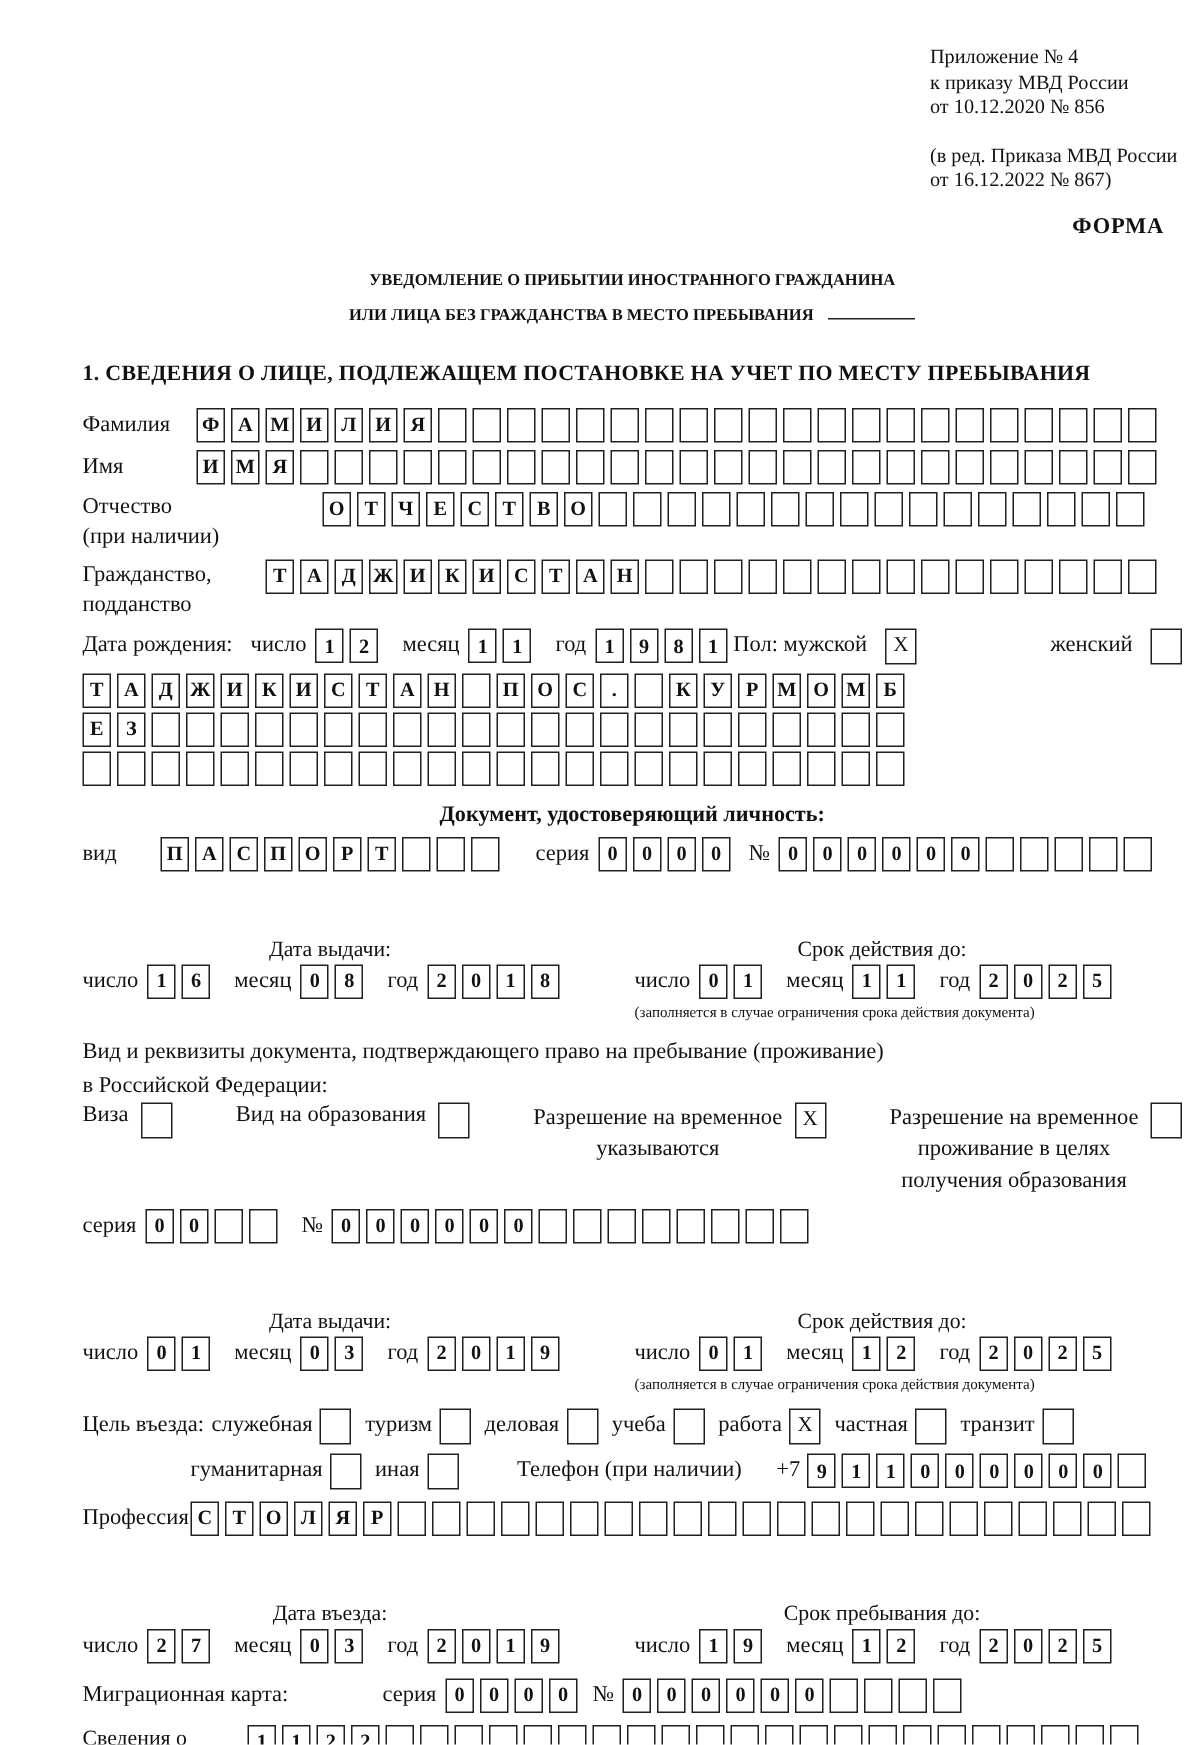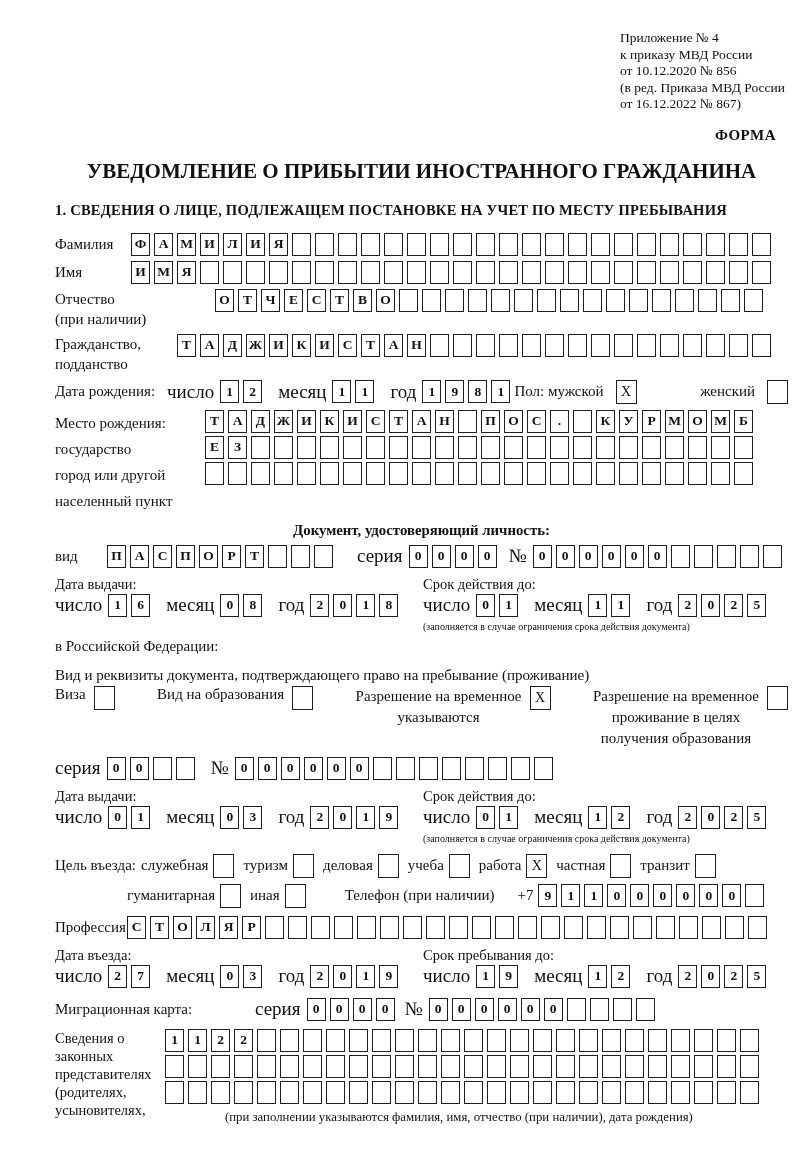--- a/index.html
+++ b/index.html
@@ -2,25 +2,25 @@
 <html><head>
 <meta charset="utf-8">
 <style>
   html,body{margin:0;padding:0;background:#fff;}
   body{width:800px;height:1163px;overflow:hidden;
        font-family:"Liberation Serif","DejaVu Serif",serif;color:#111;}
   .page{box-sizing:border-box;width:800px;height:1163px;padding:30px 12px 10px 55px;}
 
   
   .ref{margin-left:565px;font-size:13.5px;line-height:16.5px;}
-  .ref .gap-top{margin-top:0;}
+  .ref .gap-top{margin-top:16px;}
   .forma{ text-align:right; font-weight:bold; font-size:15px; margin:14px 12px 0 0; letter-spacing:.5px;}
 
   
-  .title{text-align:center;font-weight:bold;font-size:21px;line-height:22px;margin-top:16px;}
+  .title{text-align:center;font-weight:bold;font-size:11px;line-height:22px;margin-top:16px;}
   .blank{display:inline-block;width:58px;border-bottom:1.6px solid #222;height:14px;margin-left:10px;}
   .sec1{font-weight:bold;font-size:14.6px;margin-top:20px;letter-spacing:.2px;}
 
   
   .frow{display:flex;align-items:center;margin-top:5px;}
   .frow-top{display:flex;align-items:flex-start;margin-top:5px;}
   .lab{flex:none;font-size:15px;white-space:nowrap;}
   .stack{flex:none;font-size:15px;line-height:20px;}
   .box-row{display:inline-flex;flex:none;}
   .box{box-sizing:border-box;flex:none;width:19px;height:23px;border:1.5px solid #1f1f1f;
@@ -37,23 +37,23 @@
   .w-place{width:150px;line-height:26px;}
   .w-repr{width:110px;line-height:18px;font-size:14.5px;}
 
   
   .doc-head{text-align:center;font-weight:bold;font-size:14.8px;margin-top:8px;}
 
   
   .dates-wrap{display:flex;margin-top:8px;}
   .dcol-l{width:368px;flex:none;}
   .dcol-r{flex:1;}
-  .dhead{font-size:14.5px;line-height:16px;width:330px;}
+  .dhead{text-align:center;font-size:14.5px;line-height:16px;width:330px;margin-top:36px;}
   .dline{display:flex;align-items:center;margin-top:2px;}
-  .dlab{flex:none;font-size:19px;margin-right:6px;white-space:nowrap;}
+  .dlab{flex:none;font-size:15px;margin-right:6px;white-space:nowrap;}
   .dgap{margin-right:12px;}
   .note{font-size:10px;line-height:15px;margin-top:2px;white-space:nowrap;}
 
   .plain{font-size:15px;line-height:21px;margin-top:6px;}
 
   
   .opts{display:flex;align-items:flex-start;justify-content:space-between;margin-top:0;}
   .opt{display:flex;align-items:flex-start;}
   .opt .lab{margin-right:8px;}
   .opt-text{text-align:center;font-size:15px;line-height:21px;margin-right:8px;}
@@ -79,20 +79,21 @@
     <div>к приказу МВД России</div>
     <div>от 10.12.2020 № 856</div>
     <div class="gap-top">(в ред. Приказа МВД России</div>
     <div>от 16.12.2022 № 867)</div>
   </div>
 
   <div class="forma">ФОРМА</div>
 
   <div class="title">
     <div>УВЕДОМЛЕНИЕ О ПРИБЫТИИ ИНОСТРАННОГО ГРАЖДАНИНА</div>
+    <div><span>ИЛИ ЛИЦА БЕЗ ГРАЖДАНСТВА В МЕСТО ПРЕБЫВАНИЯ</span><span class="blank"></span></div>
   </div>
 
   <div class="sec1">1. СВЕДЕНИЯ О ЛИЦЕ, ПОДЛЕЖАЩЕМ ПОСТАНОВКЕ НА УЧЕТ ПО МЕСТУ ПРЕБЫВАНИЯ</div>
 
   <div class="frow mt14">
     <span class="lab w-fam">Фамилия</span>
     <span class="box-row">
         <span class="box">Ф</span>
         <span class="box">А</span>
         <span class="box">М</span>
@@ -245,26 +246,20 @@
         <span class="box">8</span>
         <span class="box">1</span>
       </span>
     <span class="lab">Пол: мужской</span>
     <span class="cb ml12">X</span>
     <span class="lab mlauto mr12">женский</span>
     <span class="cb"></span>
   </div>
 
   <div class="frow-top mt6">
-    <span class="stack w-place">
-      <span style="display:block">Место рождения:</span>
-      <span style="display:block">государство</span>
-      <span style="display:block">город или другой</span>
-      <span style="display:block">населенный пункт</span>
-    </span>
     <span class="rows-col">
       <span class="box-row">
           <span class="box">Т</span>
           <span class="box">А</span>
           <span class="box">Д</span>
           <span class="box">Ж</span>
           <span class="box">И</span>
           <span class="box">К</span>
           <span class="box">И</span>
           <span class="box">С</span>
@@ -420,22 +415,22 @@
             <span class="box">2</span>
             <span class="box">0</span>
             <span class="box">2</span>
             <span class="box">5</span>
           </span>
       </div>
       <div class="note">(заполняется в случае ограничения срока действия документа)</div>
     </div>
   </div>
 
+  <div class="plain mt8">Вид и реквизиты документа, подтверждающего право на пребывание (проживание)</div>
   <div class="plain" style="margin-top:2px">в Российской Федерации:</div>
-  <div class="plain mt8">Вид и реквизиты документа, подтверждающего право на пребывание (проживание)</div>
 
   <div class="opts">
     <span class="opt">
       <span class="lab">Виза</span>
       <span class="cb"></span>
     </span>
     <span class="opt">
       <span class="lab">Вид на образования</span>
       <span class="cb"></span>
     </span>

